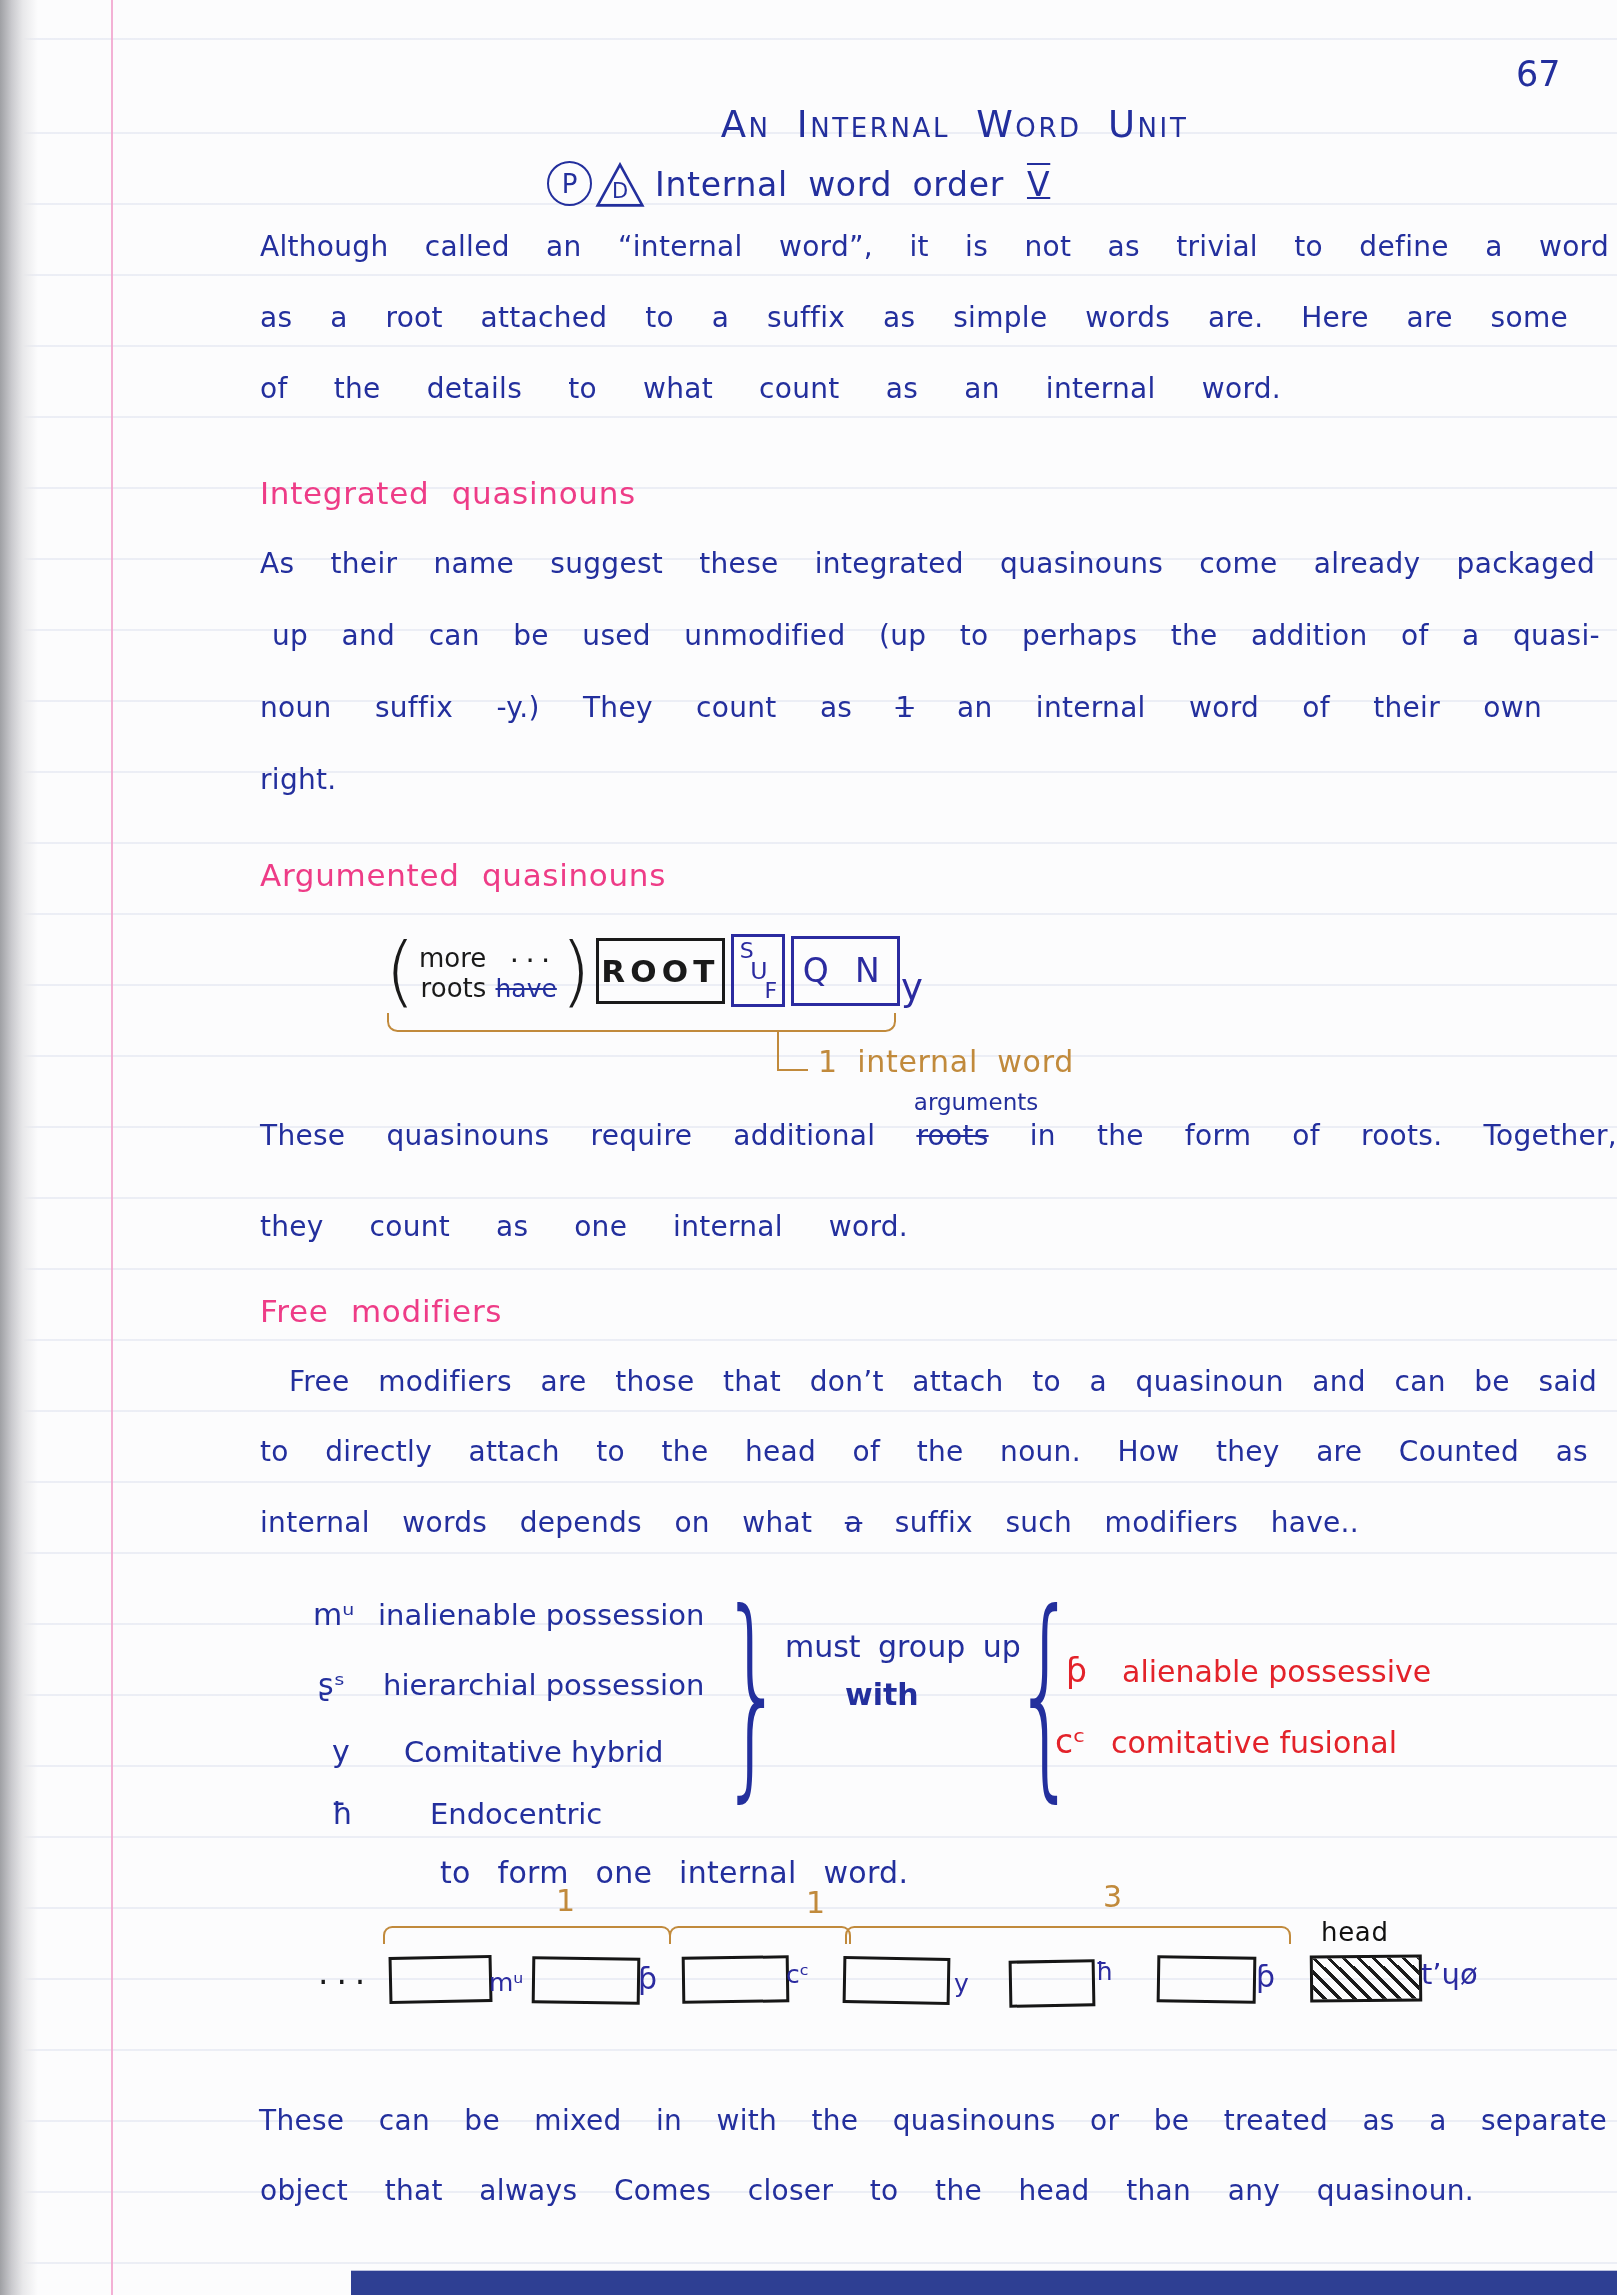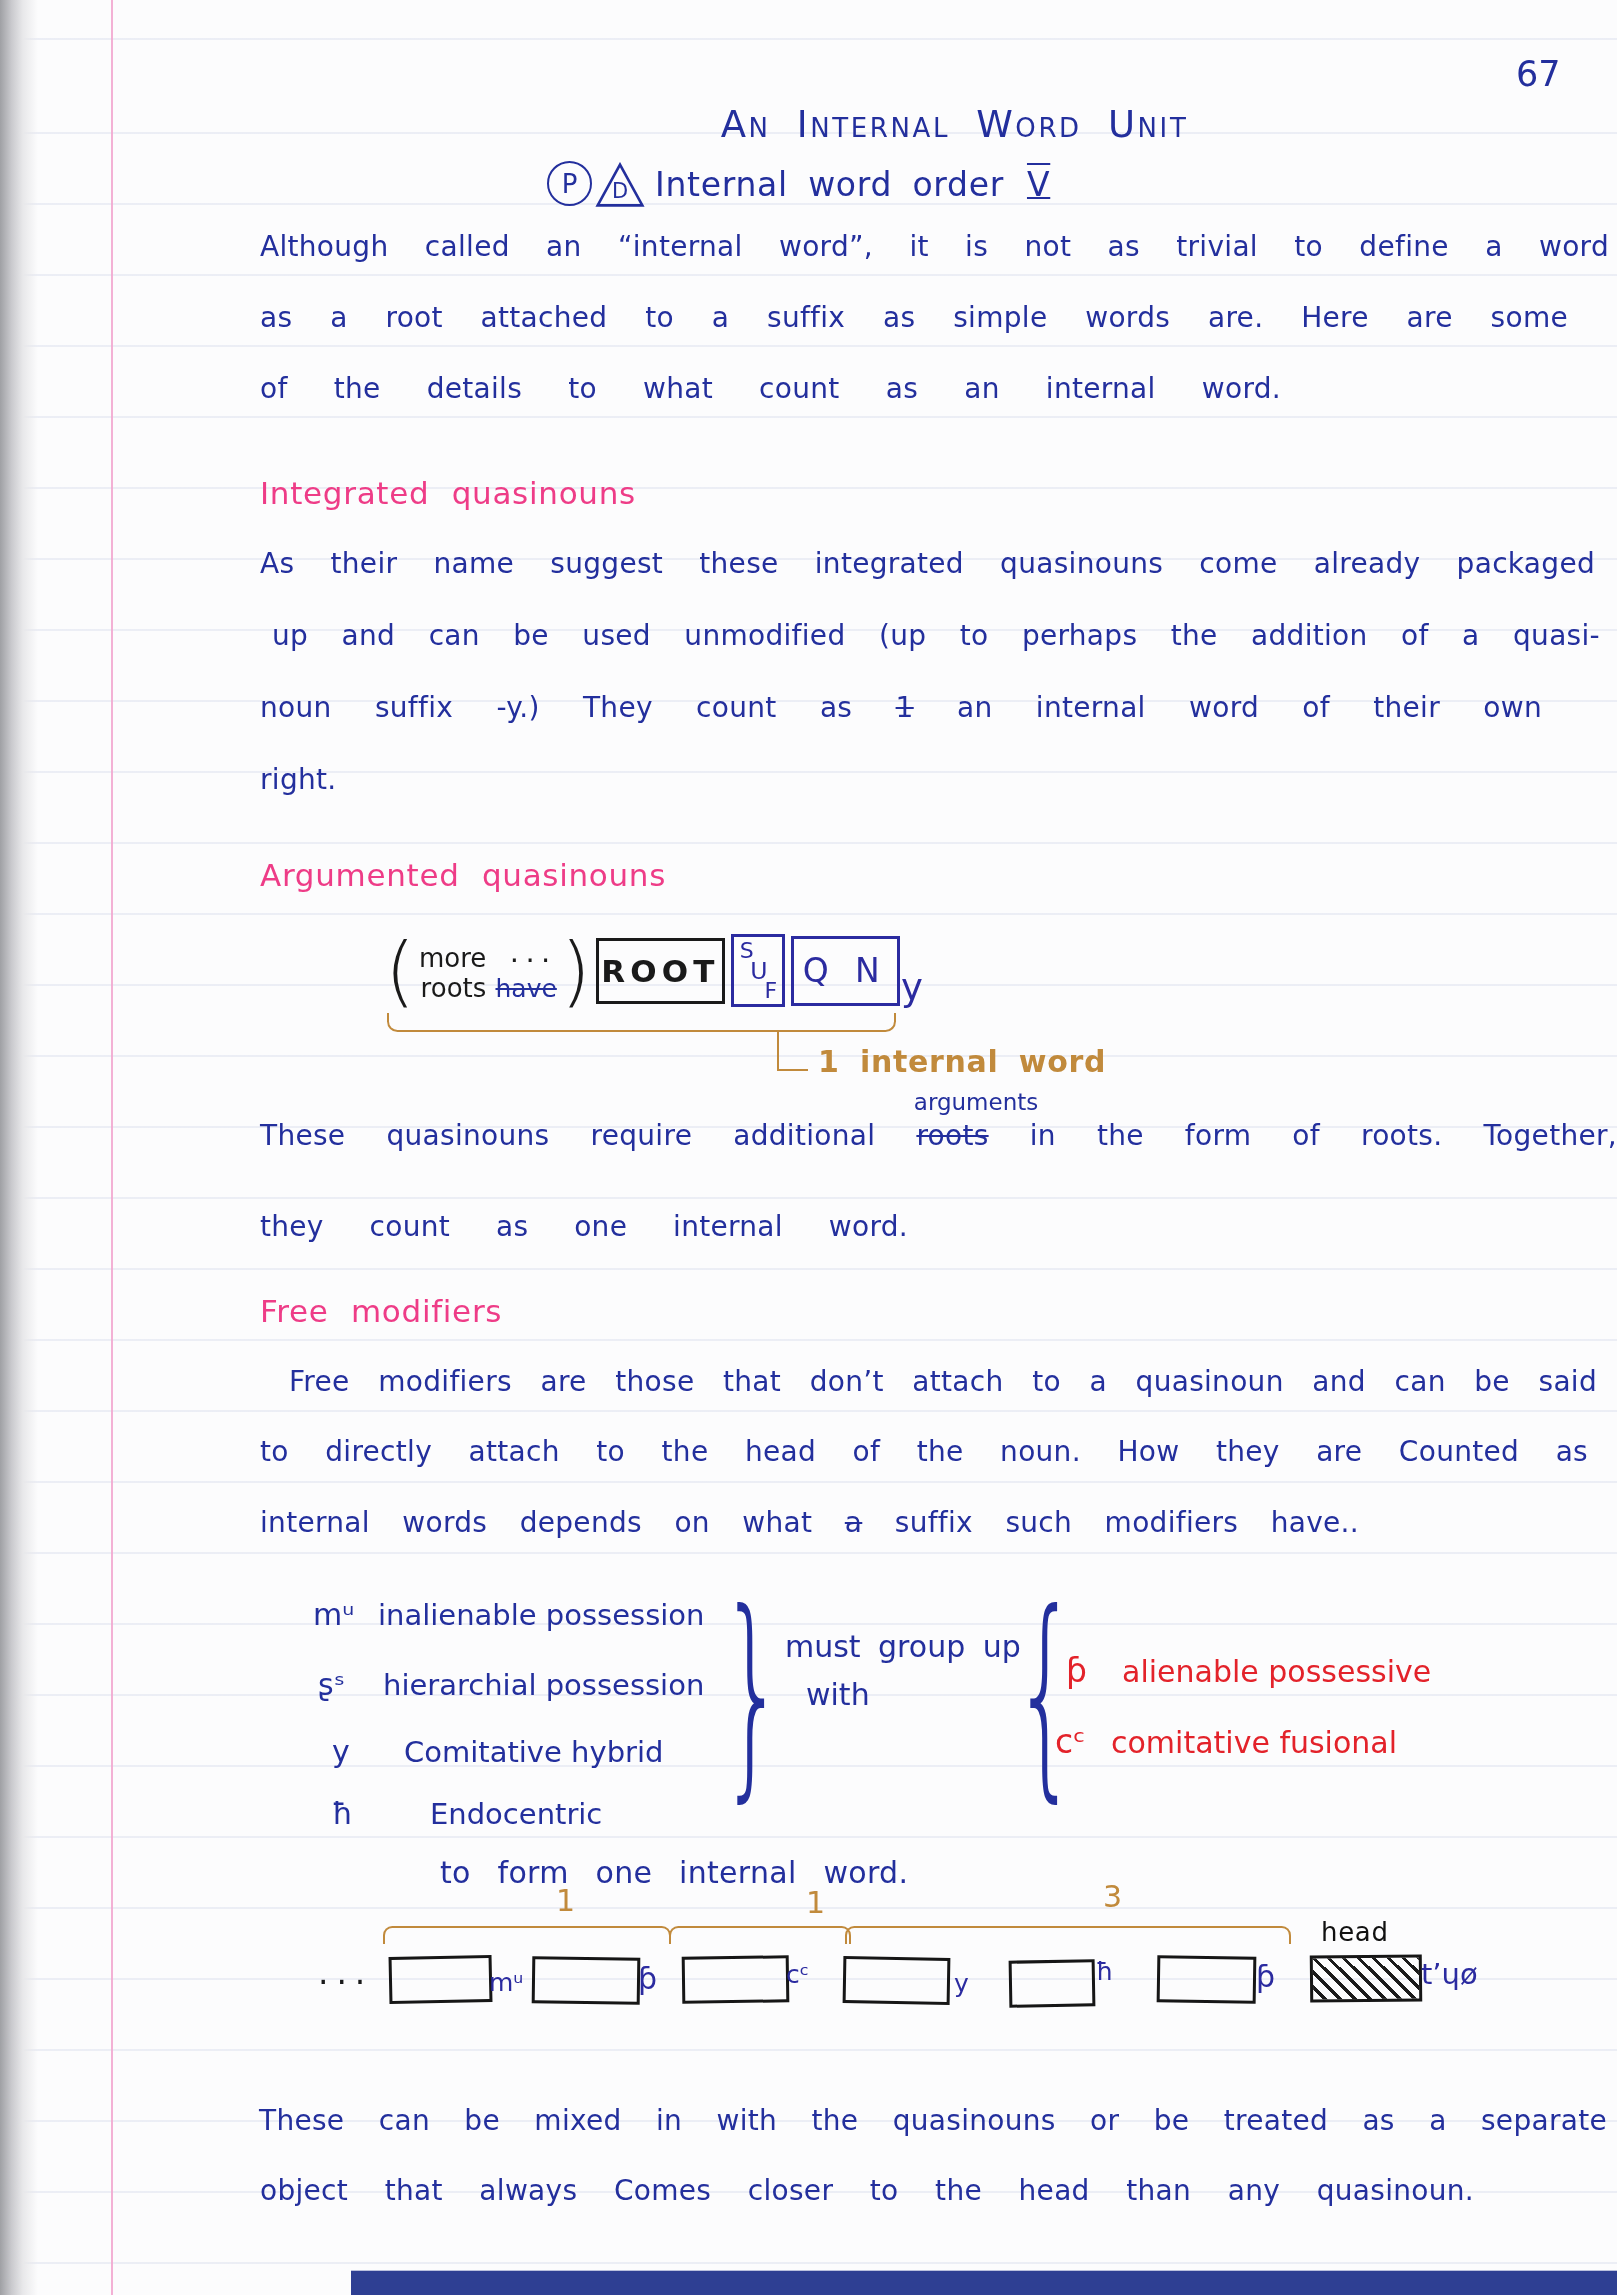--- a/index.html
+++ b/index.html
@@ -61,21 +61,21 @@
   .boxSUF{border:3.3px solid #2b2ba0;width:48px;height:67px;position:relative;margin-left:6.5px;color:#2b2ba0;}
   .boxSUF .s{position:absolute;top:1.3px;left:5.2px;font-size:22px;}
   .boxSUF .u{position:absolute;top:19.6px;left:15.7px;font-size:23.6px;}
   .boxSUF .f{position:absolute;bottom:1.3px;right:5.2px;font-size:22px;}
   .boxQN{border:3.3px solid #2b2ba0;width:103px;height:64px;display:flex;align-items:center;justify-content:center;
          font-size:33px;letter-spacing:7.9px;color:#2b2ba0;margin-left:5.2px;}
   .ytail{font-size:37px;color:#2b2ba0;transform:translateY(17px);margin-left:1.3px;}
   .underbrace{border-left:2.6px solid #c18a3c;border-right:2.6px solid #c18a3c;border-bottom:2.6px solid #c18a3c;
               border-radius:0 0 10.5px 10.5px;height:17px;}
   .connector{border-left:2.6px solid #c18a3c;border-bottom:2.6px solid #c18a3c;width:29px;height:37px;}
-  .d1label{font-size:30px;letter-spacing:0.7px;word-spacing:9.2px;font-weight:bold;}
+  .d1label{font-size:30px;letter-spacing:0.7px;word-spacing:9.2px;}
   
   .gitem{position:absolute;display:flex;align-items:baseline;font-size:29px;}
   .gsym{display:inline-block;width:65px;font-size:30px;}
   .bigbrace{position:absolute;font-size:93px;font-weight:200;transform:scaleY(2.35) scaleX(1.1);transform-origin:top left;line-height:1;}
   .mid{position:absolute;font-size:30px;word-spacing:7.9px;}
   .ritem{position:absolute;display:flex;align-items:baseline;font-size:30px;color:#e3222a;}
   .rsym{display:inline-block;width:56px;font-size:33px;}
   
   .overbrace{position:absolute;border-left:2.6px solid #c18a3c;border-right:2.6px solid #c18a3c;border-top:2.6px solid #c18a3c;
              border-radius:9.2px 9.2px 0 0;height:15.7px;}
@@ -180,21 +180,21 @@
   <span class="gsym" style="width:72px;">y</span>
   <span>Comitative hybrid</span>
 </div>
 <div class="gitem ink" style="left:332px;top:1796px;">
   <span class="gsym" style="width:98px;">ħ</span>
   <span>Endocentric</span>
 </div>
 
 <div class="bigbrace ink" style="left:720px;top:1586px;">}</div>
 <div class="mid ink" style="left:785px;top:1629px;">must group up</div>
-<div class="mid ink" style="left:806px;top:1677px;">with</div>
+<div class="mid ink" style="left:845px;top:1677px;font-weight:bold;">with</div>
 <div class="bigbrace ink" style="left:1013px;top:1586px;">{</div>
 
 <div class="ritem" style="left:1066px;top:1651px;">
   <span class="rsym">ƥ</span>
   <span>alienable possessive</span>
 </div>
 <div class="ritem" style="left:1055px;top:1722px;">
   <span class="rsym">cᶜ</span>
   <span>comitative fusional</span>
 </div>

